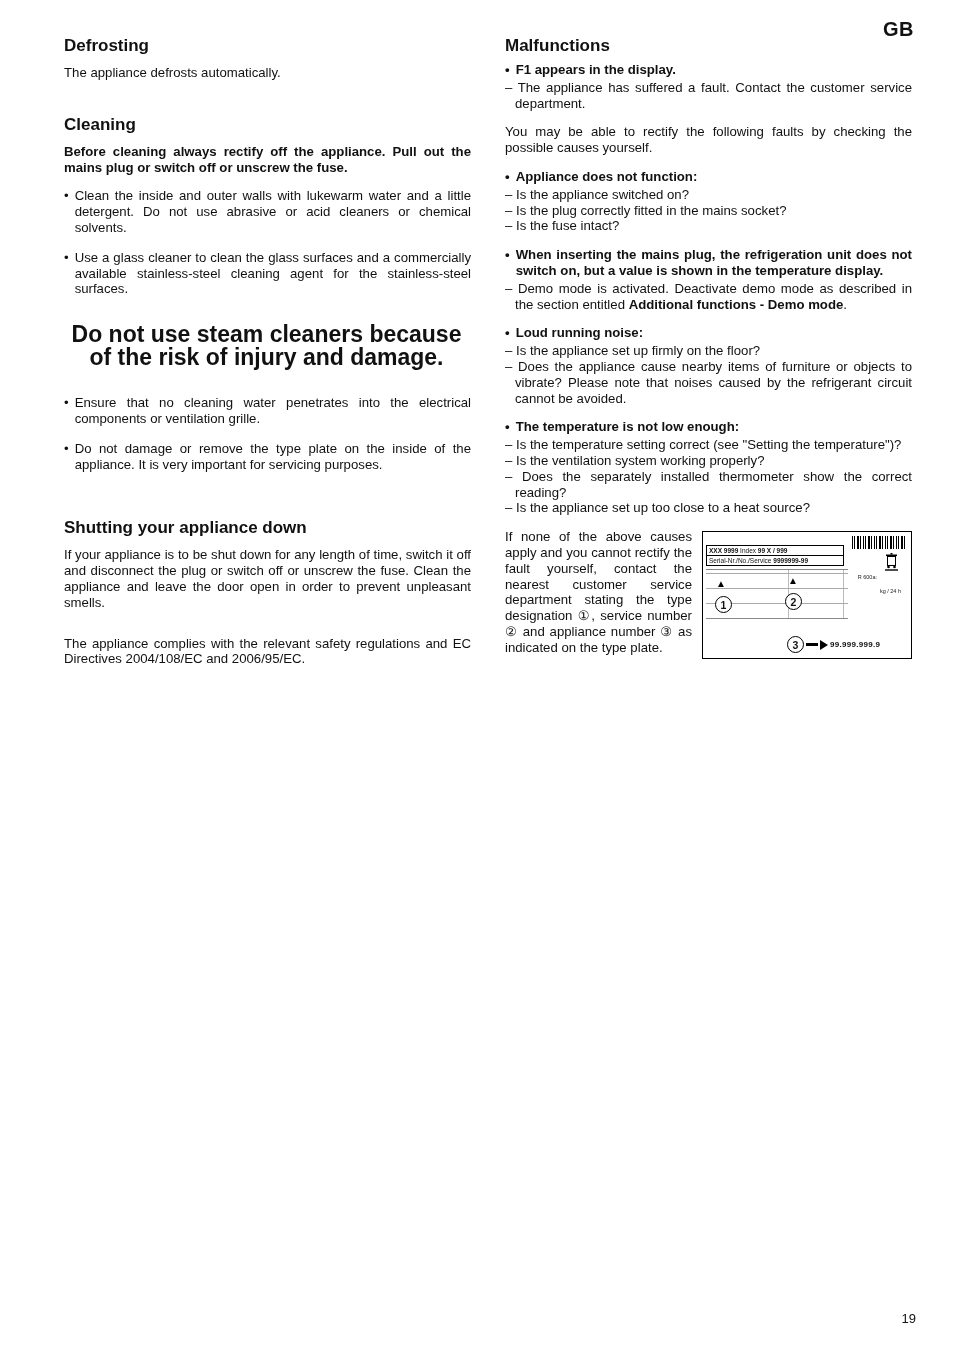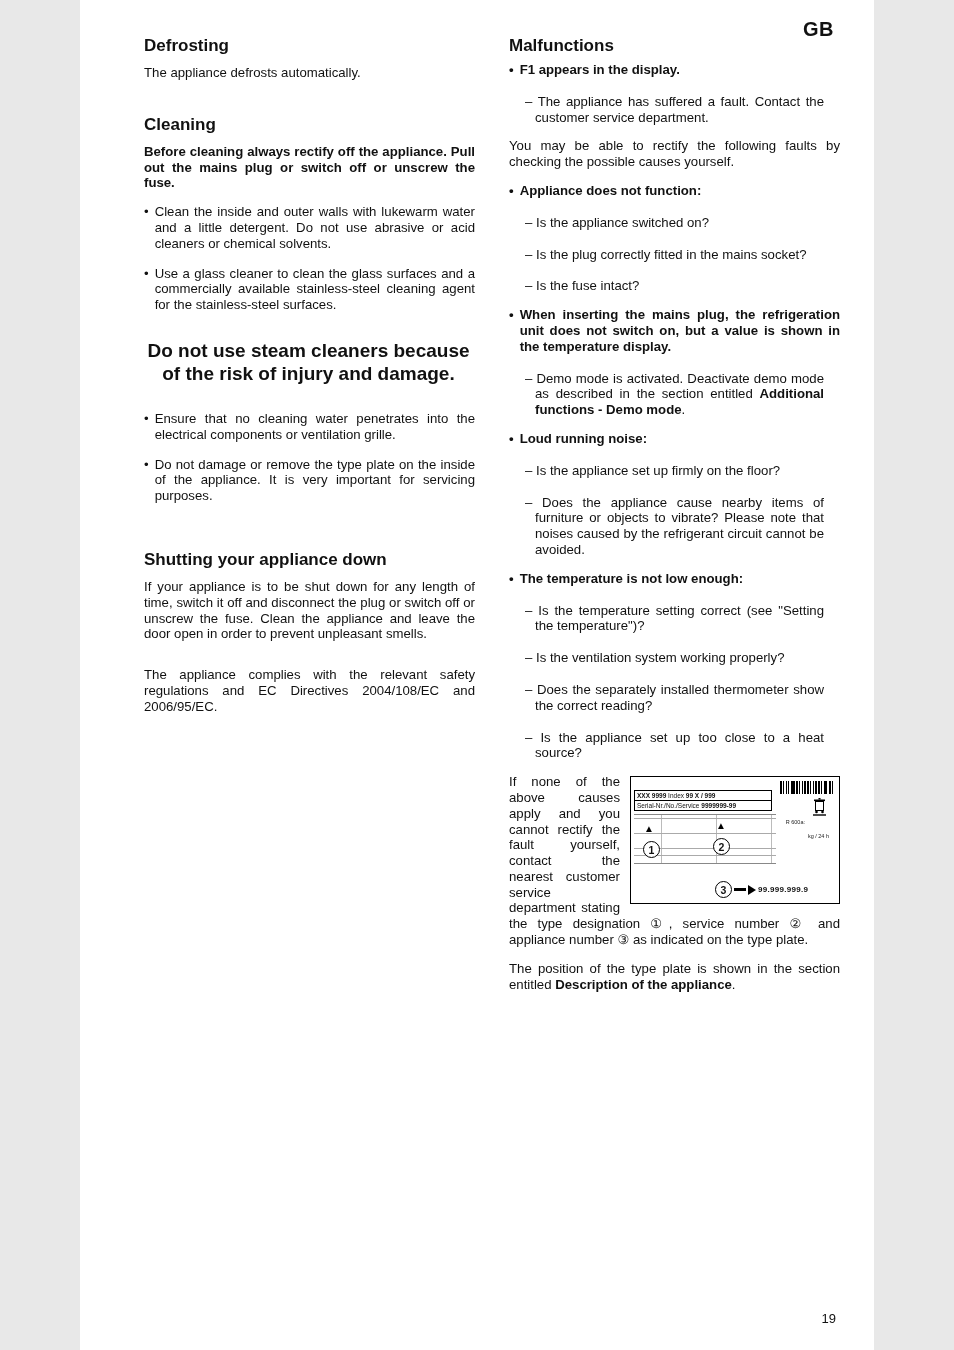--- a/index.html
+++ b/index.html
@@ -1,38 +1,38 @@
 <!DOCTYPE html>
 <html><head>
 <meta charset="utf-8">
 <style>
   html,body{margin:0;padding:0;background:#e8e8e8;}
   .page{
-    width:794px;height:1350px;background:#ffffff;position:relative;
+    width:954px;height:1350px;background:#ffffff;position:relative;
     font-family:"Liberation Sans", sans-serif;color:#111;margin:0 auto;
     box-sizing:border-box;overflow:hidden;
   }
   .gb-tag{position:absolute;top:18px;right:40px;font-size:20px;font-weight:bold;letter-spacing:0.5px;}
   .page-num{position:absolute;bottom:24px;right:38px;font-size:13px;text-align:right;}
   .cols{display:flex;padding:36px 34px 0 64px;gap:34px;box-sizing:border-box;}
   .col{width:407px;}
   h2.sec{font-size:17px;font-weight:bold;margin:0 0 9px 0;}
   p.body,div.body{font-size:13.2px;line-height:15.8px;text-align:justify;margin:0 0 13px 0;}
   .bold{font-weight:bold;}
   .block{margin-top:0;}
   .mt-lg{margin-top:34px;}
   .mt-xl{margin-top:46px;}
   .bullet{display:flex;gap:6px;font-size:13.2px;line-height:15.8px;margin:0 0 14px 0;}
   .bullet .bchar{flex:0 0 auto;}
   .bullet .btext{flex:1 1 auto;text-align:justify;}
   .bullet.tight{margin-bottom:2px;}
-  .dash{font-size:13.2px;line-height:15.8px;padding-left:10px;text-indent:-10px;text-align:justify;margin:16px;}
+  .dash{font-size:13.2px;line-height:15.8px;padding-left:10px;text-indent:-10px;text-align:justify;margin:0;}
   .dash-gap{margin-bottom:13px;}
   .steam-warning{
-    font-size:19px;font-weight:bold;text-align:center;line-height:23px;
+    font-size:23px;font-weight:bold;text-align:center;line-height:23px;
     margin:26px 2px 26px 0;
   }
   .intro{margin:12px 0 13px 0;}
   
   .wrapblock{overflow:hidden;}
   .typeplate{
     float:right;width:210px;height:128px;border:1px solid #000;
     position:relative;margin:2px 0 8px 10px;box-sizing:border-box;background:#fff;
   }
   .barcode{
@@ -202,21 +202,20 @@
             <div class="plate-bottom">
               <div class="circ circ3">3</div>
               <div class="arr-stem"></div>
               <div class="arr-head"></div>
               <span class="plate-serialno">99.999.999.9</span>
             </div>
           </div>
 
           <p class="body">If none of the above causes apply and you cannot rectify the fault yourself, contact the nearest customer service department stating the type designation ①, service number ② and appliance number ③ as indicated on the type plate.</p>
 
-          <p class="body"><span>The position of the type plate is shown in the section entitled </span><span class="bold">Description of the appliance</span><span>.</span></p>
 
         </div>
       </div>
 
     </div>
   </div>
 
   <div class="page-num">19</div>
 
 </div>

